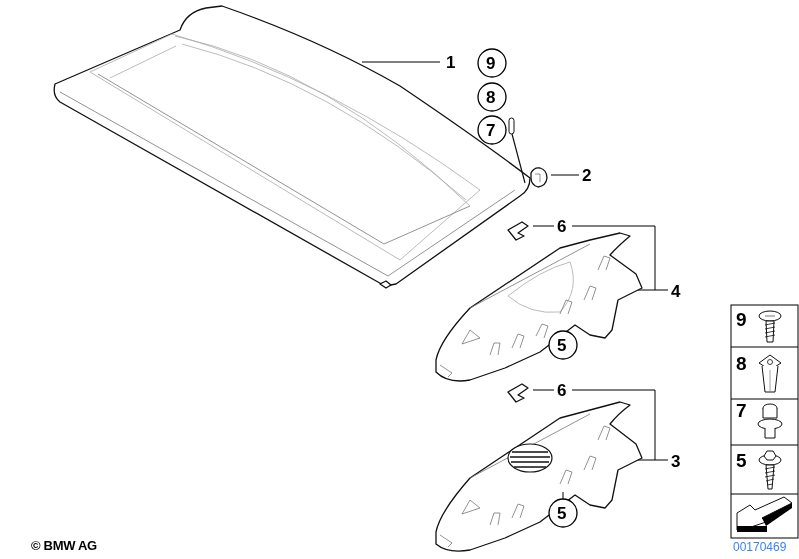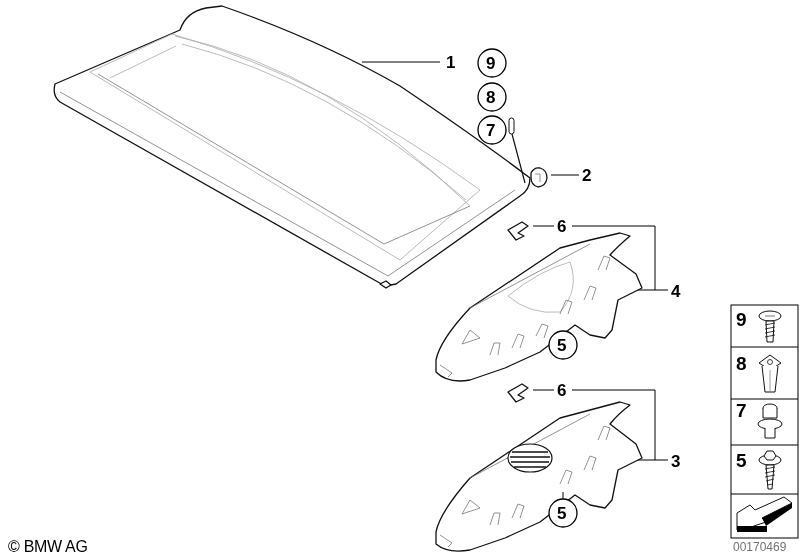--- a/index.html
+++ b/index.html
@@ -2,22 +2,22 @@
 <html><head>
 <meta charset="utf-8">
 <style>
   html, body { margin:0; padding:0; background:#ffffff; }
   body { width:799px; height:559px; position:relative; overflow:hidden;
          font-family:"Liberation Sans", sans-serif; color:#000; }
   svg.diagram { position:absolute; left:0; top:0; }
   .callout { font-family:"Liberation Sans", sans-serif; font-weight:bold; font-size:17px; fill:#000; }
   .circled { font-family:"Liberation Sans", sans-serif; font-weight:bold; font-size:17px; fill:#000; }
   .legend-num { font-family:"Liberation Sans", sans-serif; font-weight:bold; font-size:19px; fill:#000; }
-  .copyright { position:absolute; left:8px; top:538px; font-size:16px; font-weight:normal; letter-spacing:-0.3px; }
-  .drawing-id { position:absolute; left:733px; top:540px; font-size:12px; color:#737373; }
+  .copyright { position:absolute; left:31px; top:538px; font-size:13px; font-weight:bold; letter-spacing:-0.3px; }
+  .drawing-id { position:absolute; left:733px; top:540px; font-size:12px; color:#3b82f6; }
   .part { fill:#fff; stroke:#111; stroke-width:1.3; stroke-linejoin:round; }
   .thin { fill:none; stroke:#777; stroke-width:0.8; }
   .faint { fill:none; stroke:#aaa; stroke-width:0.8; }
   .lead { fill:none; stroke:#000; stroke-width:1; }
 </style>
 </head>
 <body>
 
 <svg class="diagram" width="799" height="559" viewBox="0 0 799 559" xmlns="http://www.w3.org/2000/svg">
 

